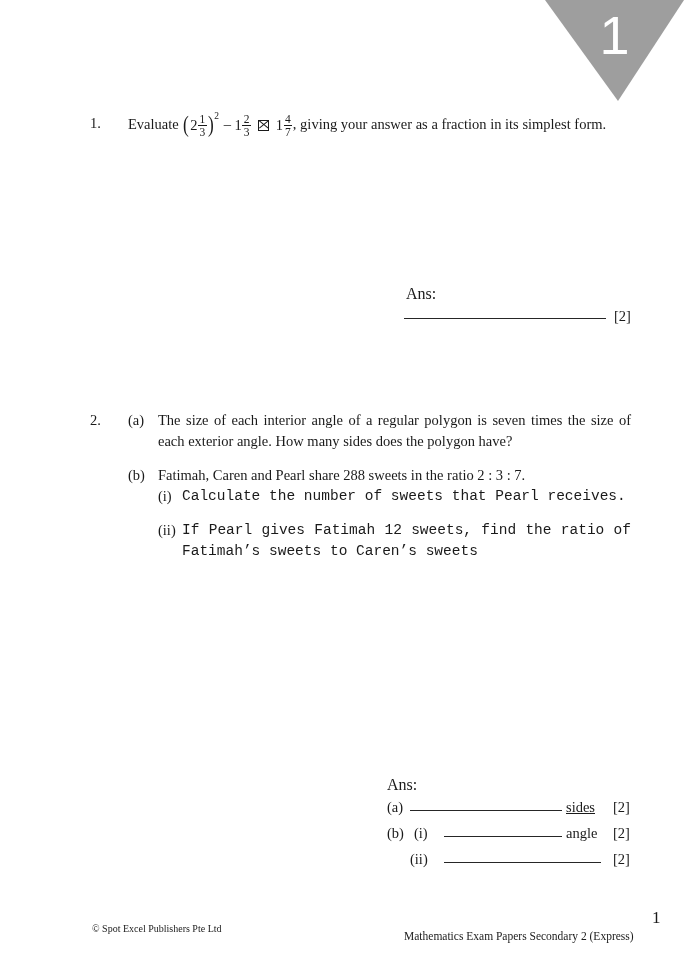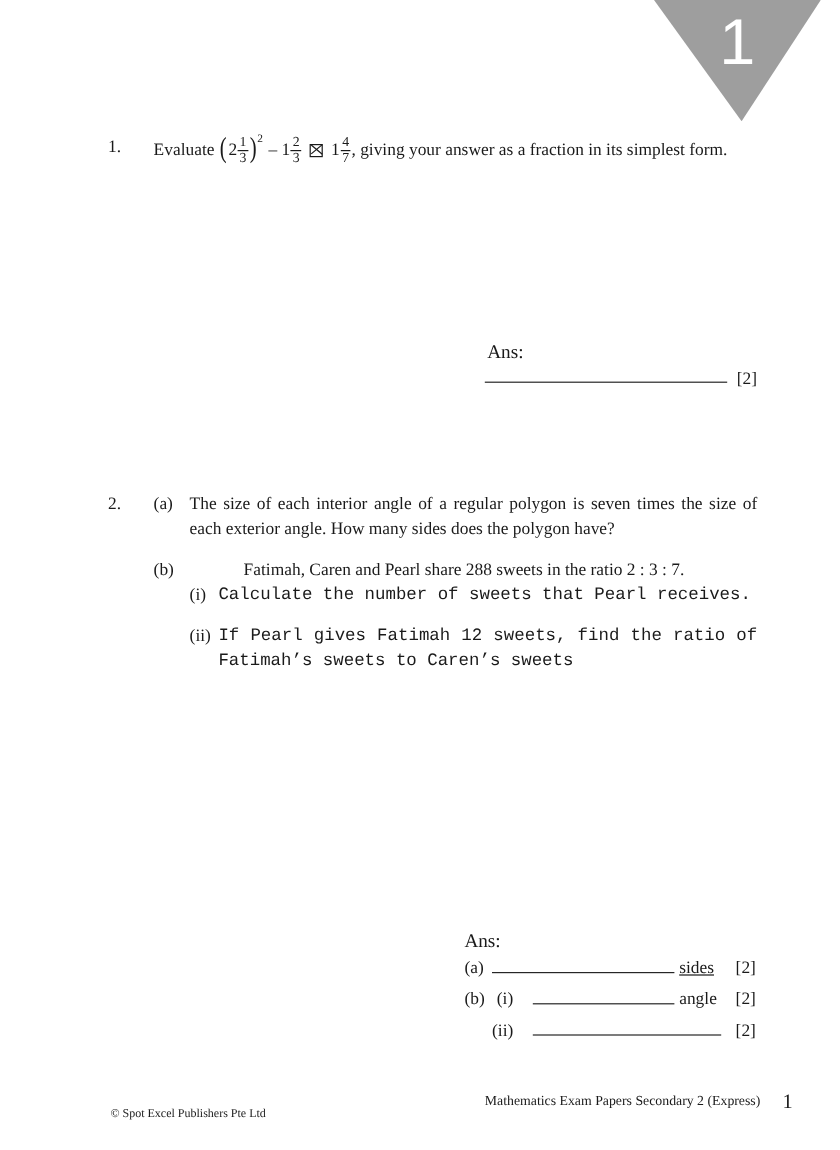--- a/index.html
+++ b/index.html
@@ -194,21 +194,20 @@
   }
   #q2b-label { left: 128px; }
   #q2b-text {
     position: absolute;
     left: 158px;
     top: 0;
     width: 473px;
     font-size: 14.5px;
     line-height: 1.47;
     white-space: nowrap;
-    margin-left: 45px;
   }
   .subrow-label {
     position: absolute;
     left: 158px;
     top: 0;
     font-size: 14.5px;
     line-height: 1.47;
   }
   .subrow-text {
     position: absolute;
@@ -291,21 +290,21 @@
     left: 92px;
     top: 0;
     font-size: 10px;
     color: #1a1a1a;
     white-space: nowrap;
     margin-top: 11px;
   }
   .footer-title {
     position: absolute;
     left: 404px;
-    top: 0;
+    top: 18px;
     font-size: 11.5px;
     color: #1a1a1a;
     white-space: nowrap;
     text-align: center;
   }
   .footer-page {
     position: absolute;
     left: 652px;
     top: -4px;
     font-size: 17px;

